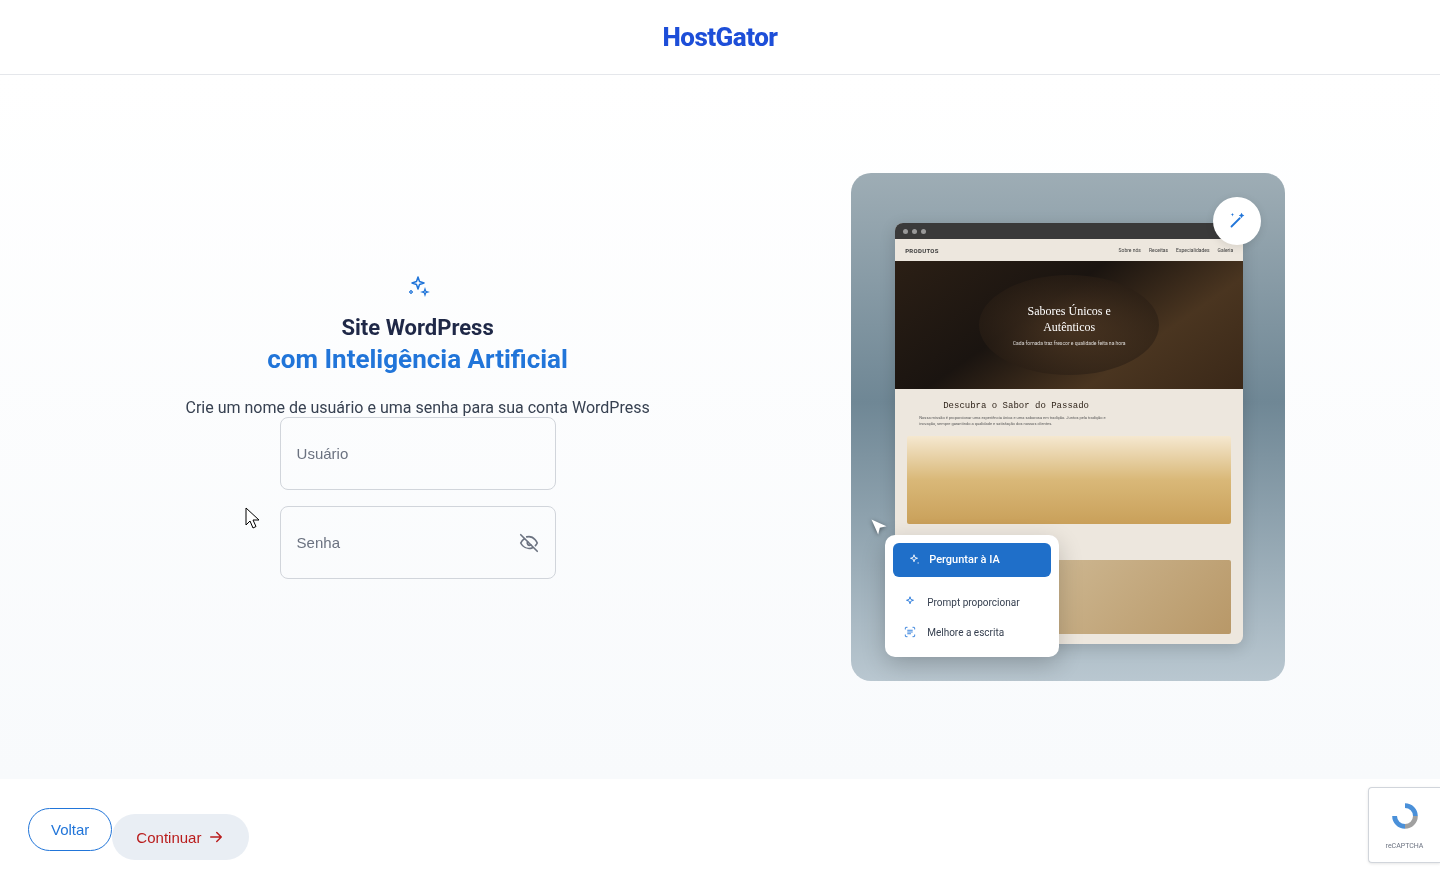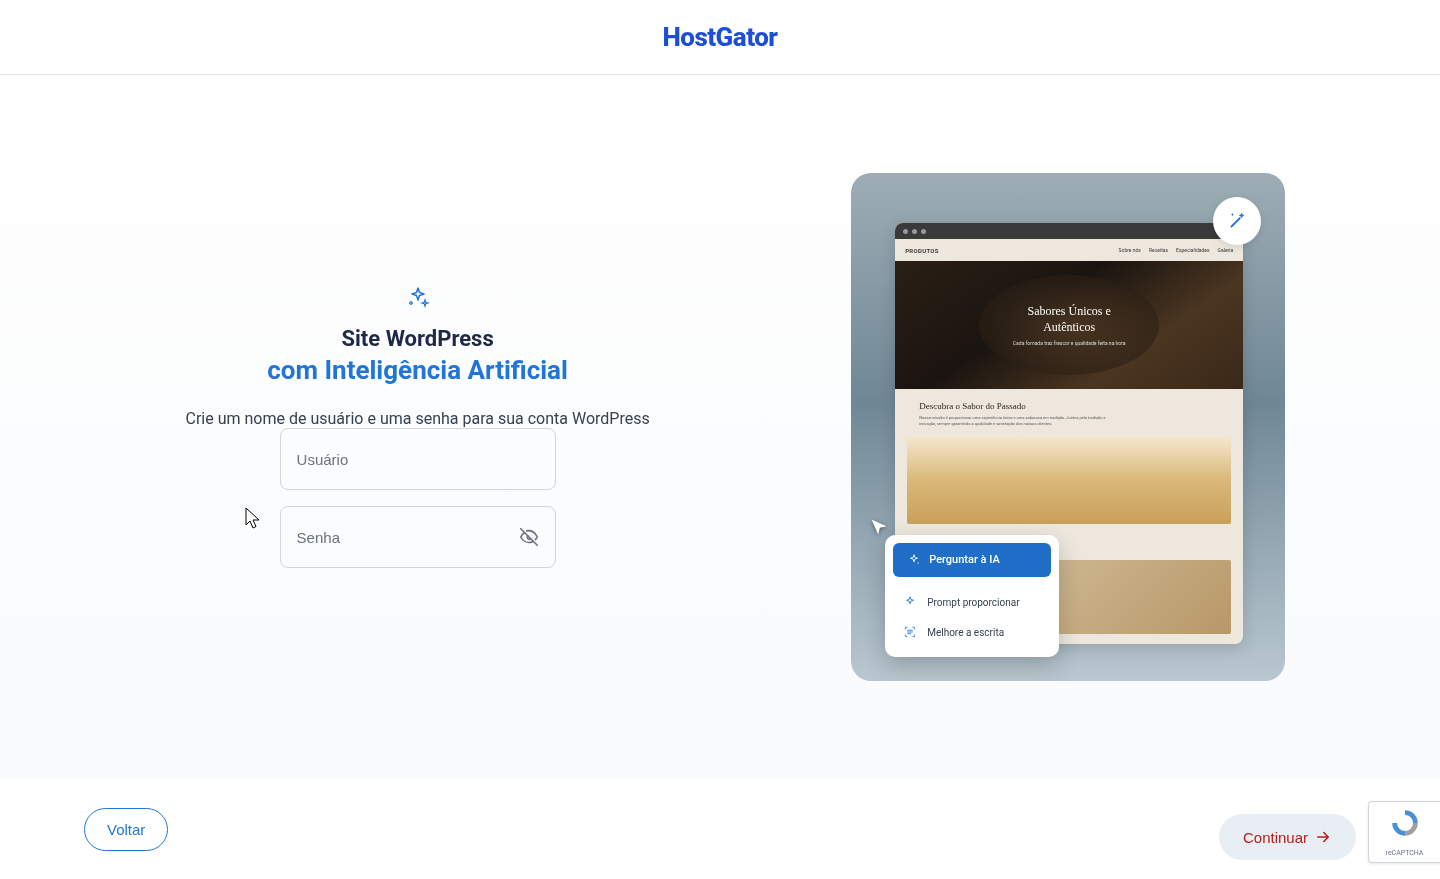--- a/index.html
+++ b/index.html
@@ -65,21 +65,21 @@
 .form {
   width: 276px;
   display: flex;
   flex-direction: column;
   gap: 16px;
 }
 .input-wrap {
   position: relative;
   border: 1px solid #d1d5db;
   border-radius: 8px;
-  height: 62px;
+  height: 73px;
   display: flex;
   align-items: center;
 }
 .input-wrap input {
   border: none;
   outline: none;
   width: 100%;
   height: 100%;
   padding: 0 16px;
   font-size: 15px;
@@ -217,23 +217,24 @@
   opacity: 0.8;
   position: relative;
   z-index: 1;
 }
 .content-section {
   padding: 12px 24px 8px;
   background: #ede7de;
 }
 .content-title {
   font-size: 9px;
-  font-family: Liberation Serif, serif;
+  font-family: Liberation Mono, monospace;
   color: #2b1f15;
   margin-bottom: 4px;
+  margin-left: 24px;
 }
 .content-text {
   font-size: 4px;
   color: #5a5a5a;
   line-height: 1.6;
   max-width: 190px;
 }
 .pastry-img {
   height: 88px;
   background: linear-gradient(180deg, #f5e8d0 0%, #d9b878 50%, #c9a05a 100%);
@@ -304,22 +305,21 @@
 }
 
 .footer {
   position: absolute;
   bottom: 0;
   left: 0;
   right: 0;
   height: 100px;
   display: flex;
   align-items: center;
-  justify-content: space-between;
-  padding: 0 84px;
+  padding: 0 28px;
 }
 .btn-back {
   background: #fff;
   border: 1.5px solid #2175d9;
   color: #2175d9;
   font-size: 15px;
   font-weight: 500;
   padding: 12px 22px;
   border-radius: 24px;
   cursor: pointer;
@@ -336,21 +336,21 @@
   display: flex;
   align-items: center;
   gap: 6px;
   margin-top: 16px;
 }
 .recaptcha {
   position: absolute;
   bottom: 16px;
   right: 0;
   width: 72px;
-  height: 62px;
+  height: 76px;
   background: #fff;
   border: 1px solid #d1d5db;
   border-right: none;
   border-radius: 4px 0 0 4px;
   box-shadow: 0 1px 3px rgba(0,0,0,0.1);
   display: flex;
   flex-direction: column;
   align-items: center;
   justify-content: center;
   gap: 10px;

